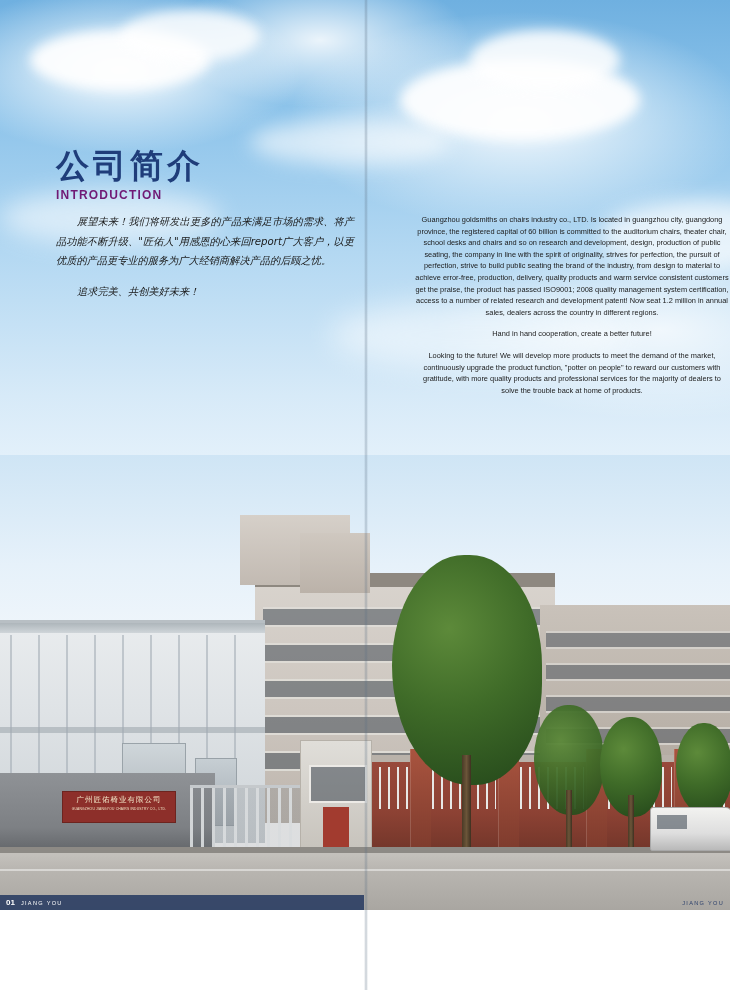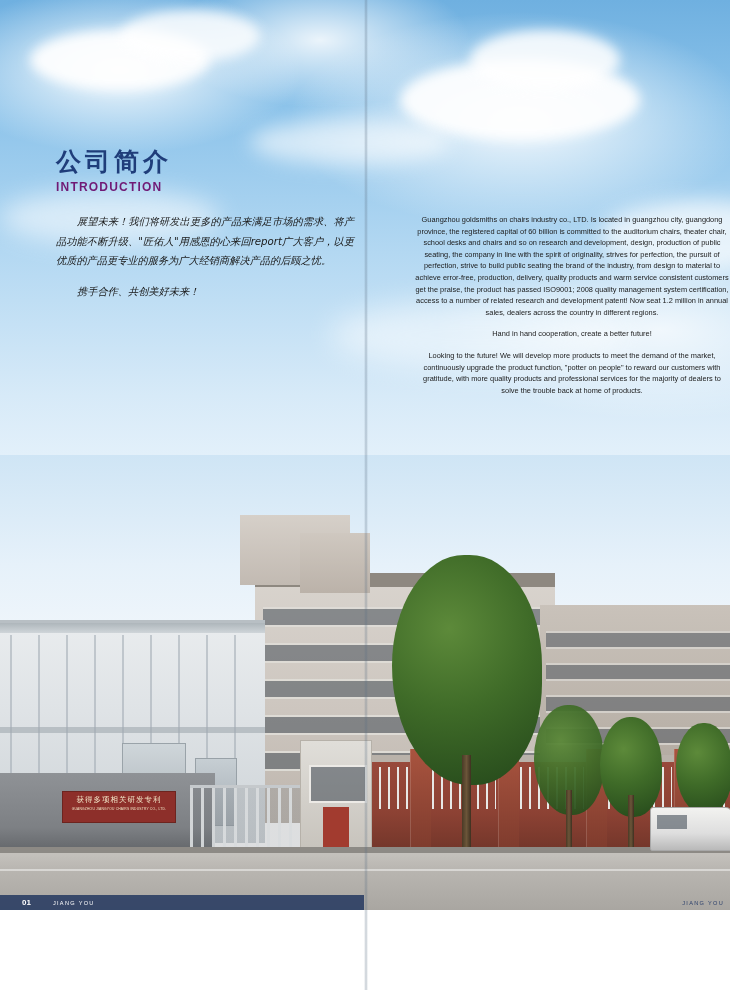--- a/index.html
+++ b/index.html
@@ -61,21 +61,21 @@
 
   
   .title-block {
     position: absolute;
     left: 56px;
     top: 148px;
     z-index: 20;
   }
   .title-cn {
     font-family: "DejaVu Sans", sans-serif;
-    font-size: 25px;
+    font-size: 33px;
     font-weight: bold;
     color: #1f3d7a;
     letter-spacing: 4px;
     line-height: 1.1;
     margin: 0;
   }
   .title-en {
     font-family: "Liberation Sans", sans-serif;
     font-size: 12px;
     font-weight: bold;
@@ -348,21 +348,21 @@
     background: rgba(35,55,95,0.85);
     z-index: 35;
     display: flex;
     align-items: center;
   }
   .pagenum {
     color: #ffffff;
     font-family: "Liberation Sans", sans-serif;
     font-size: 8px;
     font-weight: bold;
-    padding: 0 22px;
+    padding: 0 6px;
   }
   .footer-left .brand {
     color: #ffffff;
     font-family: "Liberation Sans", sans-serif;
     font-size: 5.6px;
     letter-spacing: 1.3px;
   }
   .footer-right {
     position: absolute;
     right: 0; bottom: 80px;
@@ -404,21 +404,21 @@
     <div class="cloud c8"></div>
   </div>
 
   <div class="title-block">
     <div class="title-cn">公司简介</div>
     <div class="title-en">INTRODUCTION</div>
   </div>
 
   <div class="cn-body">
     <p class="cn-p">展望未来！我们将研发出更多的产品来满足市场的需求、将产品功能不断升级、"匠佑人"用感恩的心来回report广大客户，以更优质的产品更专业的服务为广大经销商解决产品的后顾之忧。</p>
-    <p class="cn-p">携手合作、共创美好未来！</p>
+    <p class="cn-p">追求完美、共创美好未来！</p>
   </div>
 
   <div class="en-body">
     <p class="en-p">Guangzhou goldsmiths on chairs industry co., LTD. Is located in guangzhou city, guangdong province, the registered capital of 60 billion is committed to the auditorium chairs, theater chair, school desks and chairs and so on research and development, design, production of public seating, the company in line with the spirit of originality, strives for perfection, the pursuit of perfection, strive to build public seating the brand of the industry, from design to material to achieve error-free, production, delivery, quality products and warm service consistent customers get the praise, the product has passed ISO9001; 2008 quality management system certification, access to a number of related research and development patent! Now seat 1.2 million in annual sales, dealers across the country in different regions.</p>
     <p class="en-p">Hand in hand cooperation, create a better future!</p>
     <p class="en-p">Looking to the future! We will develop more products to meet the demand of the market, continuously upgrade the product function, "potter on people" to reward our customers with gratitude, with more quality products and professional services for the majority of dealers to solve the trouble back at home of products.</p>
   </div>
 
   <div class="photo">
     <div class="photo-sky"></div>
@@ -469,21 +469,21 @@
       <div class="railing" style="left:22px;  width:56px;"></div>
       <div class="railing" style="left:102px; width:64px;"></div>
       <div class="railing" style="left:190px; width:64px;"></div>
       <div class="railing" style="left:278px; width:64px;"></div>
       <div class="railing" style="left:366px; width:34px;"></div>
     </div>
 
     <div class="gate-wall"></div>
     <div class="sliding-gate"></div>
     <div class="gate-sign">
-      <div class="sign-cn">获得多项相关研发专利</div>
+      <div class="sign-cn">广州匠佑椅业有限公司</div>
       <div class="sign-en">GUANGZHOU JIANGYOU CHAIRS INDUSTRY CO., LTD.</div>
     </div>
 
     <div class="guard">
       <div class="g-win"></div>
       <div class="g-door"></div>
     </div>
 
     <div class="tree" style="left:392px; top:100px; width:150px; height:230px;"></div>
     <div class="trunk" style="left:462px; top:300px; width:9px; height:95px;"></div>

